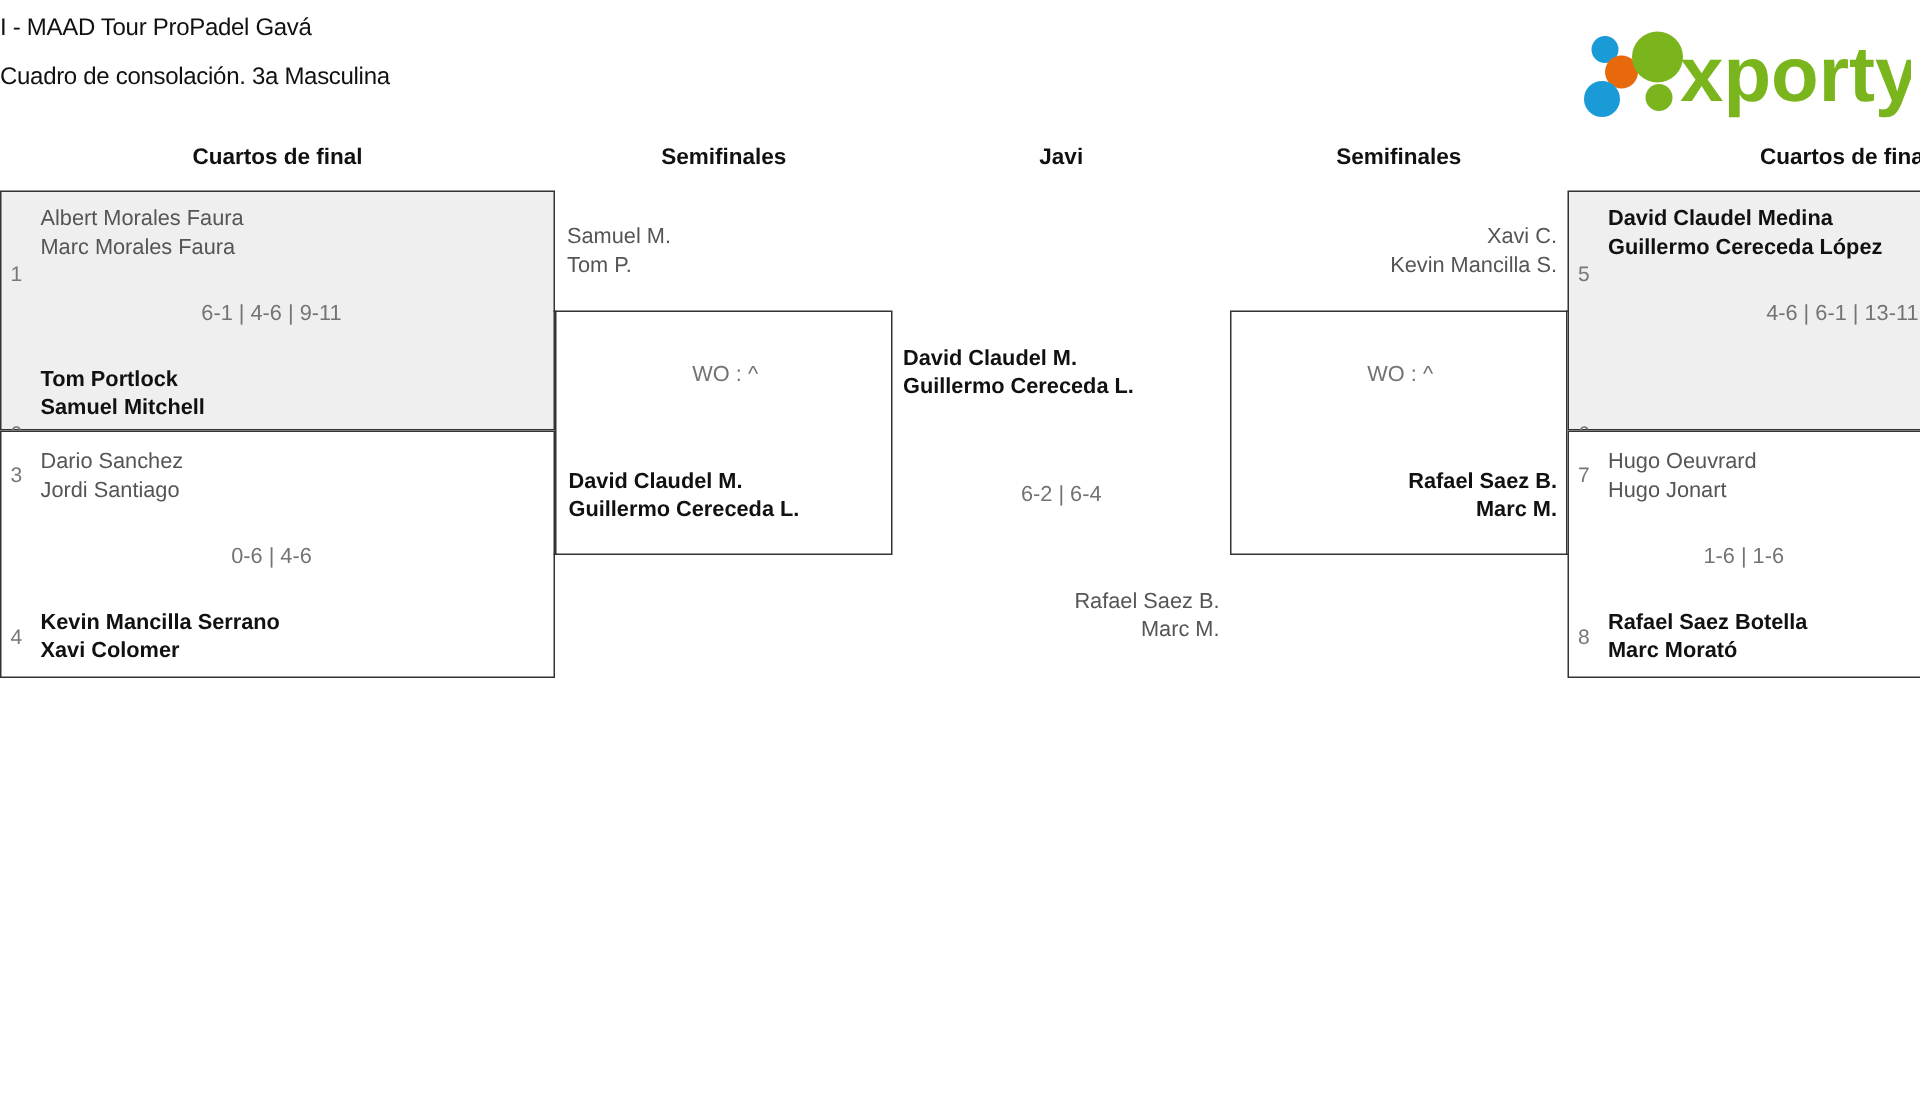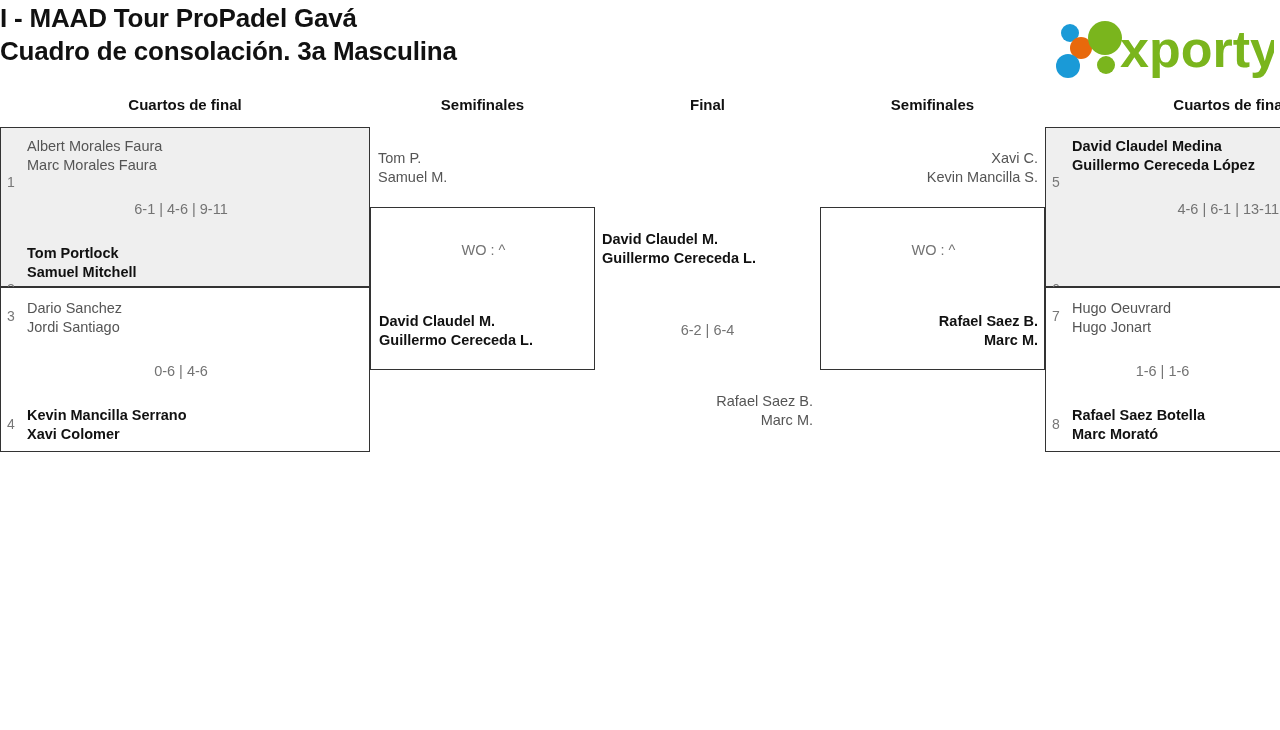--- a/index.html
+++ b/index.html
@@ -8,21 +8,21 @@
     width: 1280px; height: 730px;
     background: #ffffff;
     font-family: "Liberation Sans", sans-serif;
     overflow: hidden;
   }
   #root { position: relative; width: 1280px; height: 730px; }
 
   
   .title-block {
     position: absolute; left: 0; top: 2px;
-    font-size: 26px; font-weight: bold; color: #111;
+    font-size: 16px; font-weight: normal; color: #111;
     line-height: 33px; letter-spacing: -0.2px;
     white-space: nowrap;
   }
   .title-line { display: block; }
 
   .logo {
     position: absolute; right: 6px; top: 16px;
     width: 224px; height: 64px;
   }
 
@@ -84,21 +84,21 @@
       <circle cx="31" cy="32" r="11" fill="#e8690b"></circle>
       <circle cx="18" cy="50" r="12" fill="#1a9ad7"></circle>
       <circle cx="55" cy="22" r="17" fill="#7ab51d"></circle>
       <circle cx="56" cy="49" r="9" fill="#7ab51d"></circle>
       <text x="70" y="51" font-family="Liberation Sans, sans-serif" font-size="52" font-weight="bold" fill="#7ab51d">xporty</text>
     </svg>
   </div>
 
   <div class="col-head" style="left:0px; width:370px;">Cuartos de final</div>
   <div class="col-head" style="left:370px; width:225px;">Semifinales</div>
-  <div class="col-head" style="left:595px; width:225px;">Final</div>
+  <div class="col-head" style="left:595px; width:225px;">Javi</div>
   <div class="col-head" style="left:820px; width:225px;">Semifinales</div>
   <div class="col-head" style="left:1045px; width:370px;">Cuartos de final</div>
 
   <div class="mbox shaded" style="left:0px; top:127px; width:370px; height:160px;">
     <div class="seed" style="left:6px; top:46px;">1</div>
     <div class="team" style="left:26px; top:9px;">
       <span class="ln">Albert Morales Faura</span>
       <span class="ln">Marc Morales Faura</span>
     </div>
     <div class="score" style="left:0px; top:73px; width:360px; text-align:center;">6-1 | 4-6 | 9-11</div>
@@ -117,22 +117,22 @@
     </div>
     <div class="score" style="left:0px; top:75px; width:360px; text-align:center;">0-6 | 4-6</div>
     <div class="seed" style="left:6px; top:128px;">4</div>
     <div class="team win" style="left:26px; top:118px;">
       <span class="ln">Kevin Mancilla Serrano</span>
       <span class="ln">Xavi Colomer</span>
     </div>
   </div>
 
   <div class="team" style="left:378px; top:149px; width:215px;">
+    <span class="ln">Samuel M.</span>
     <span class="ln">Tom P.</span>
-    <span class="ln">Samuel M.</span>
   </div>
 
   <div class="mbox" style="left:370px; top:207px; width:225px; height:163px;">
     <div class="score" style="left:0px; top:34px; width:225px; text-align:center;">WO : ^</div>
     <div class="team win" style="left:8px; top:104px;">
       <span class="ln">David Claudel M.</span>
       <span class="ln">Guillermo Cereceda L.</span>
     </div>
   </div>
 

